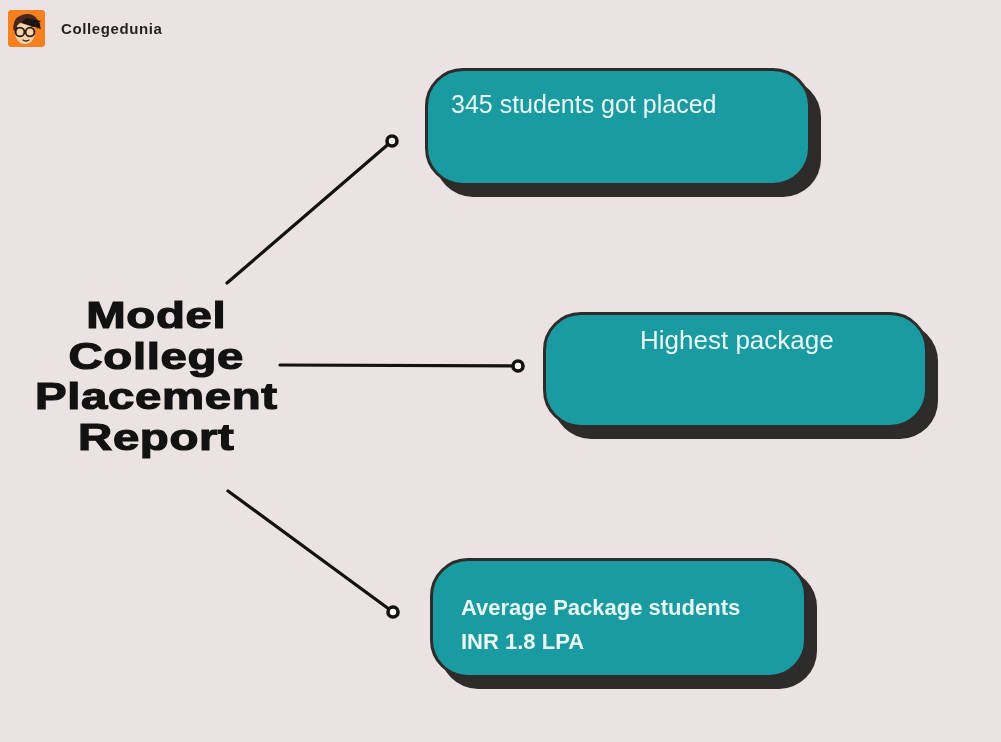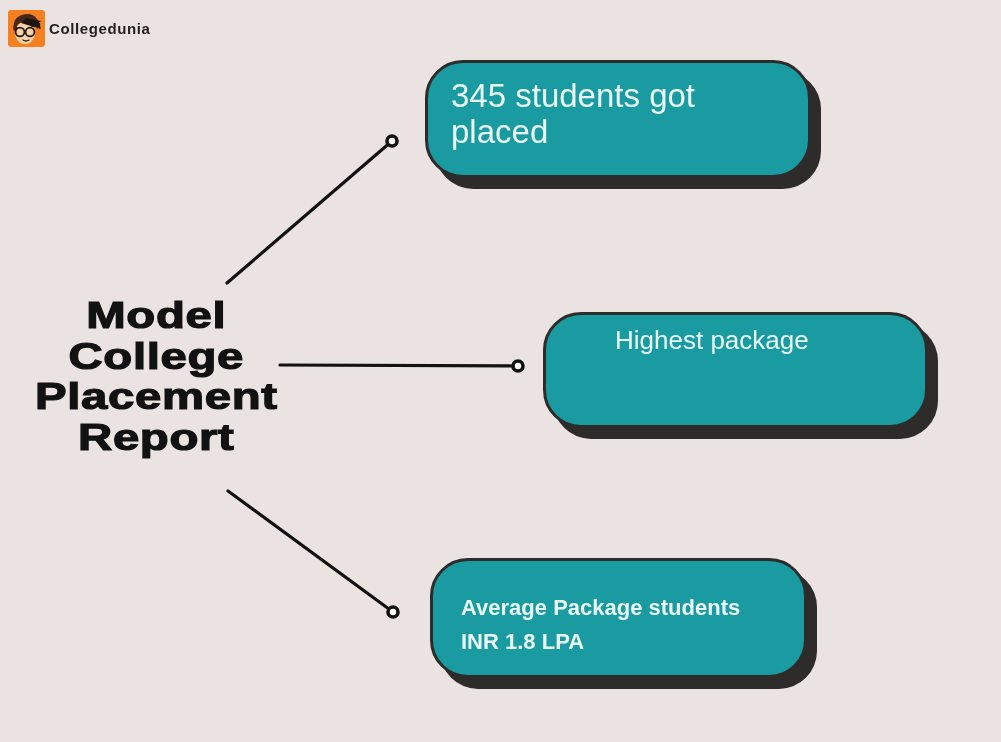--- a/index.html
+++ b/index.html
@@ -17,21 +17,21 @@
   html,body{width:1001px;height:742px;}
   body{
     font-family:"Liberation Sans","DejaVu Sans",sans-serif;
     background:var(--background);
     position:relative;
     overflow:hidden;
   }
   .stage{position:absolute;inset:0;}
 
   
-  .brand{position:absolute;left:8px;top:10px;display:flex;align-items:center;gap:4px;}
+  .brand{position:absolute;left:8px;top:10px;display:flex;align-items:center;gap:16px;}
   .logo{
     width:37px;height:37px;border-radius:4px;
     background:var(--logo-orange);
     display:flex;align-items:center;justify-content:center;
     overflow:hidden;
   }
   .brand-name{
     font-size:15px;font-weight:bold;color:var(--brand-text);
     letter-spacing:0.6px;
   }
@@ -55,24 +55,24 @@
 
   
   .card{
     position:absolute;
     background:var(--card-fill);
     border:3px solid var(--card-shadow);
     border-radius:38px;
     box-shadow:10px 11px 0 0 var(--card-shadow);
     color:var(--card-text);
   }
-  .card-1{left:425px;top:60px;width:386px;height:118px;
-    padding:15px 24px 0 23px;font-size:33px;line-height:36px;}
+  .card-1{left:425px;top:68px;width:386px;height:118px;
+    padding:15px 24px 0 23px;font-size:25px;line-height:36px;}
   .card-2{left:543px;top:312px;width:385px;height:116px;
-    padding:4px 24px 0 69px;font-size:26px;line-height:42px;}
+    padding:4px 24px 0 94px;font-size:26px;line-height:42px;}
   .card-3{left:430px;top:558px;width:377px;height:120px;
     padding:30px 24px 0 28px;font-size:22px;line-height:34px;font-weight:bold;}
 </style>
 </head>
 <body>
 
 <div class="stage">
 
   <header class="brand">
     <div class="logo">

